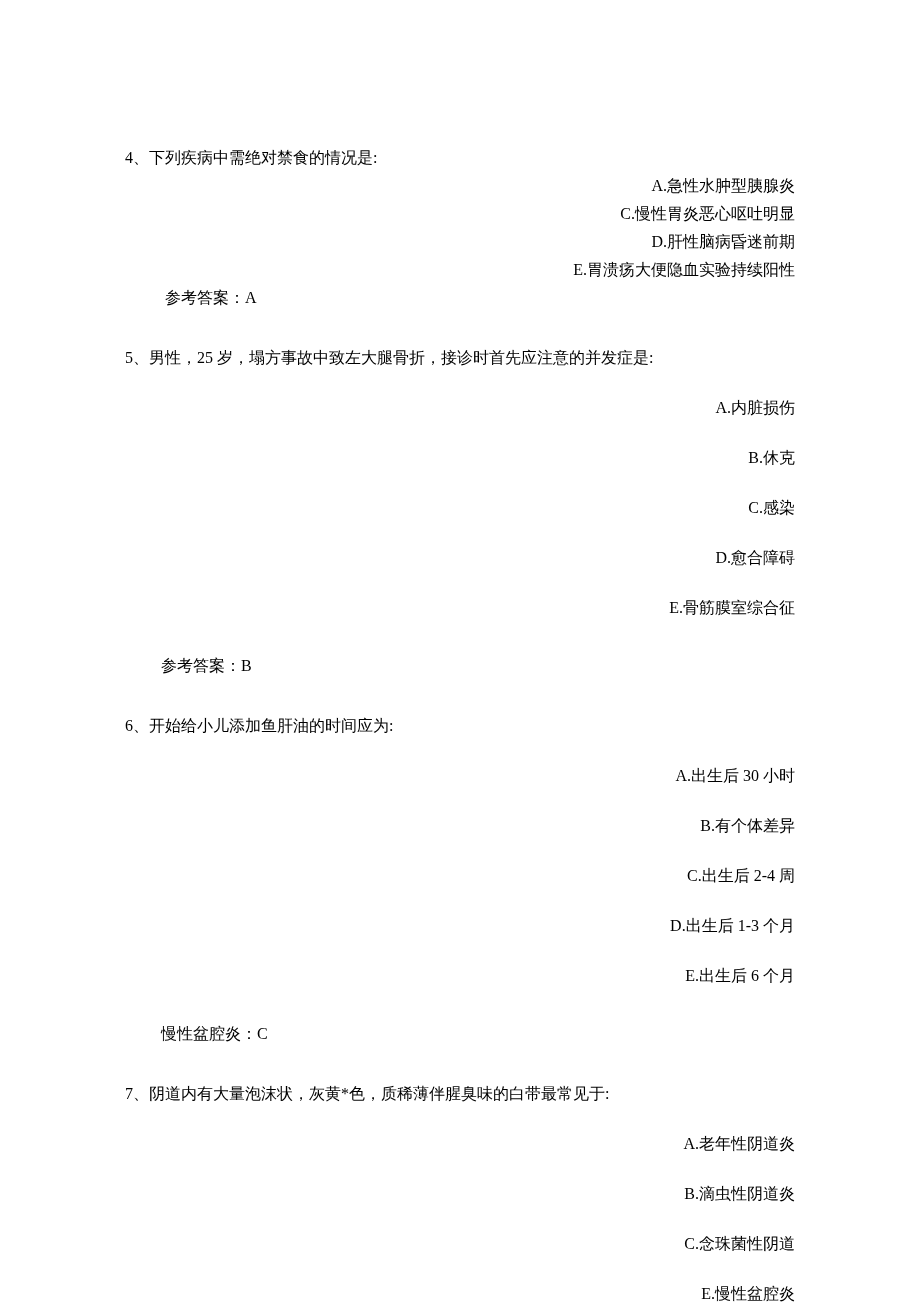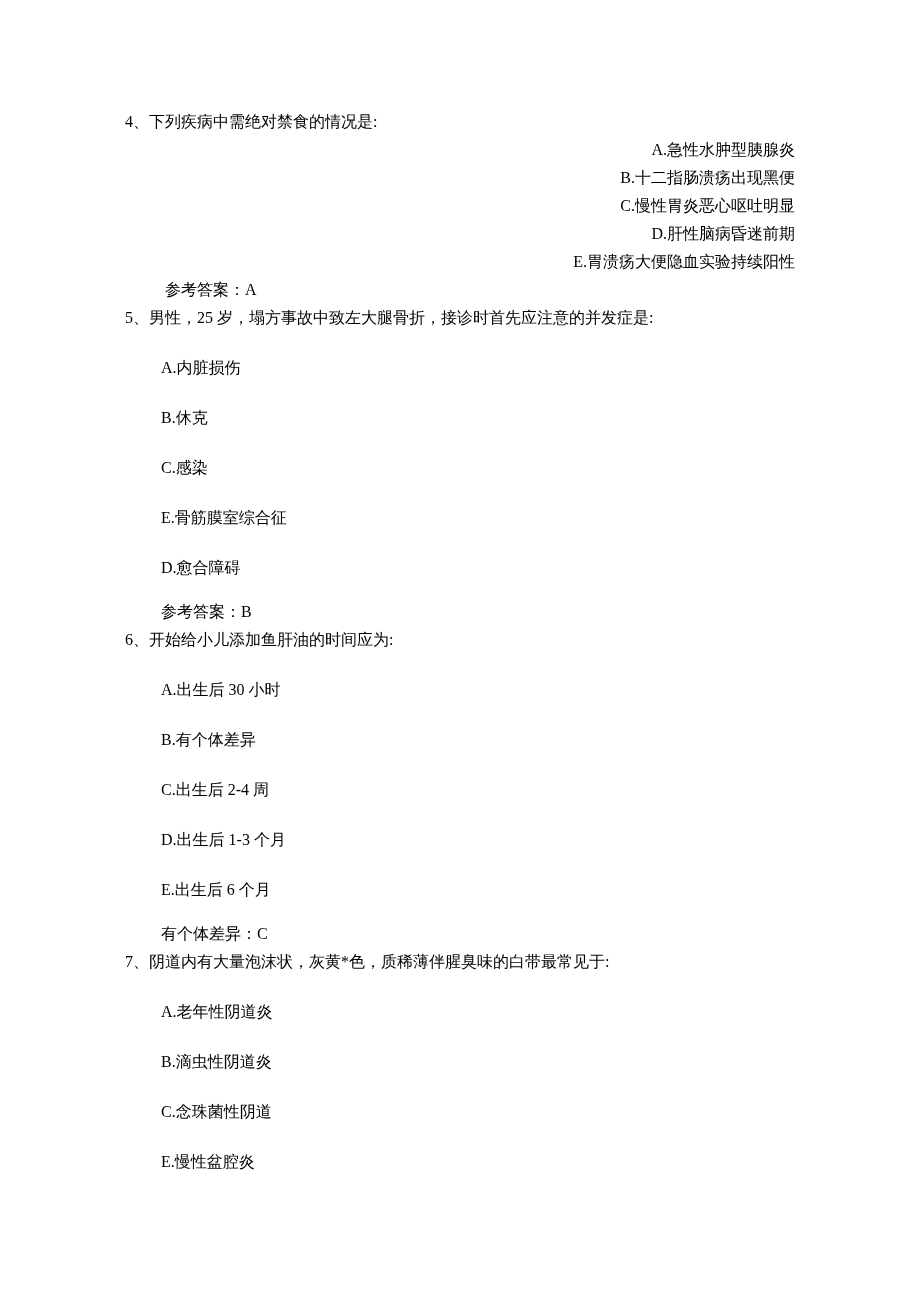--- a/index.html
+++ b/index.html
@@ -15,94 +15,95 @@
       line-height: 1.5;
       width: 920px;
       padding: 110px 125px 60px 125px;
     }
     .question {
       margin-bottom: 0px;
     }
     .q-stem {
       margin-left: 0px;
       margin-bottom: 4px;
+      margin-top: 36px;
     }
     .q-number {
       display: inline;
     }
     .q-text {
       display: inline;
     }
     .options-tight {
       margin-left: 36px;
     }
     .options-tight .option {
       margin-bottom: 4px;
       text-align: right;
     }
     .options-spaced {
       margin-left: 36px;
+      text-align: right;
     }
     .options-spaced .option {
       margin-bottom: 0px;
       margin-top: 26px;
     }
     .answer-tight {
       margin-left: 40px;
       margin-bottom: 4px;
     }
     .answer-spaced {
       margin-left: 36px;
-      margin-top: 20px;
+      margin-top: 34px;
       margin-bottom: 4px;
     }
   </style>
 </head>
 <body>
 
 <div class="question">
   <div class="q-stem">
     <span class="q-number">4、</span><span class="q-text">下列疾病中需绝对禁食的情况是:</span>
   </div>
   <div class="options-tight">
     <div class="option">A.急性水肿型胰腺炎</div>
-    <div class="option">B.十二指肠溃疡出现黑便</div>
     <div class="option">C.慢性胃炎恶心呕吐明显</div>
     <div class="option">D.肝性脑病昏迷前期</div>
     <div class="option">E.胃溃疡大便隐血实验持续阳性</div>
   </div>
   <div class="answer-tight">参考答案：A</div>
 </div>
 
 <div class="question">
   <div class="q-stem">
     <span class="q-number">5、</span><span class="q-text">男性，25 岁，塌方事故中致左大腿骨折，接诊时首先应注意的并发症是:</span>
   </div>
   <div class="options-spaced">
     <div class="option">A.内脏损伤</div>
     <div class="option">B.休克</div>
     <div class="option">C.感染</div>
+    <div class="option">D.愈合障碍</div>
     <div class="option">E.骨筋膜室综合征</div>
-    <div class="option">D.愈合障碍</div>
   </div>
   <div class="answer-spaced">参考答案：B</div>
 </div>
 
 <div class="question">
   <div class="q-stem">
     <span class="q-number">6、</span><span class="q-text">开始给小儿添加鱼肝油的时间应为:</span>
   </div>
   <div class="options-spaced">
     <div class="option">A.出生后 30 小时</div>
     <div class="option">B.有个体差异</div>
     <div class="option">C.出生后 2-4 周</div>
     <div class="option">D.出生后 1-3 个月</div>
     <div class="option">E.出生后 6 个月</div>
   </div>
-  <div class="answer-spaced">有个体差异：C</div>
+  <div class="answer-spaced">慢性盆腔炎：C</div>
 </div>
 
 <div class="question">
   <div class="q-stem">
     <span class="q-number">7、</span><span class="q-text">阴道内有大量泡沫状，灰黄*色，质稀薄伴腥臭味的白带最常见于:</span>
   </div>
   <div class="options-spaced">
     <div class="option">A.老年性阴道炎</div>
     <div class="option">B.滴虫性阴道炎</div>
     <div class="option">C.念珠菌性阴道</div>

